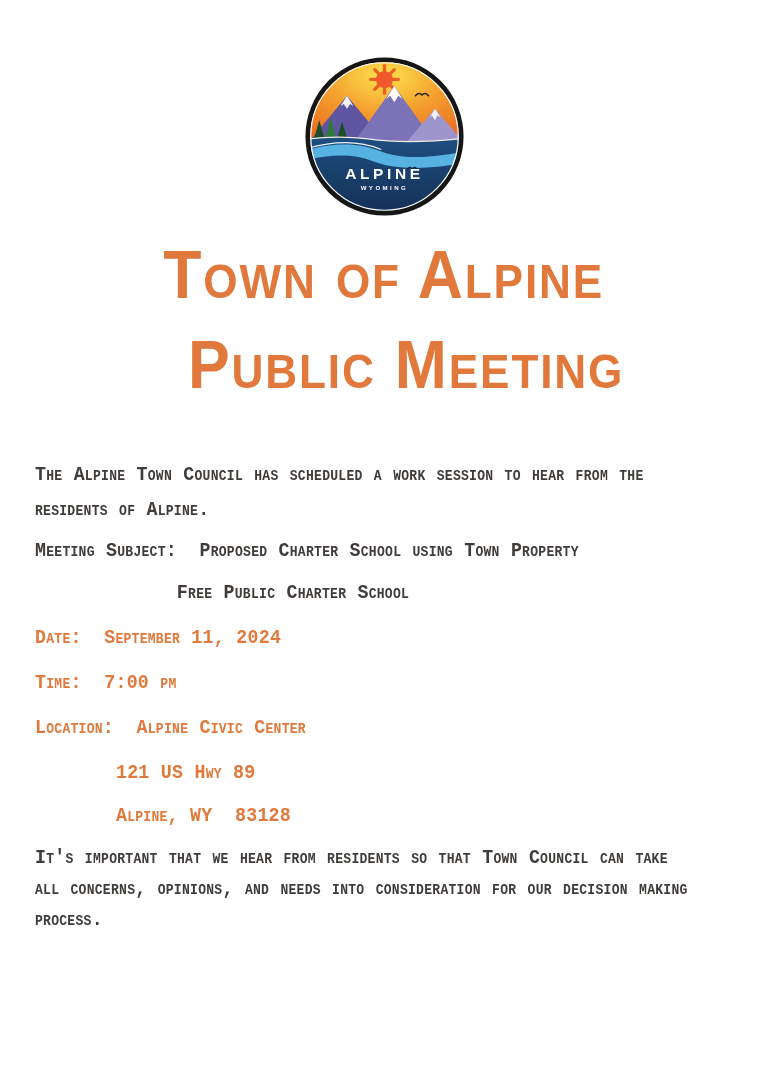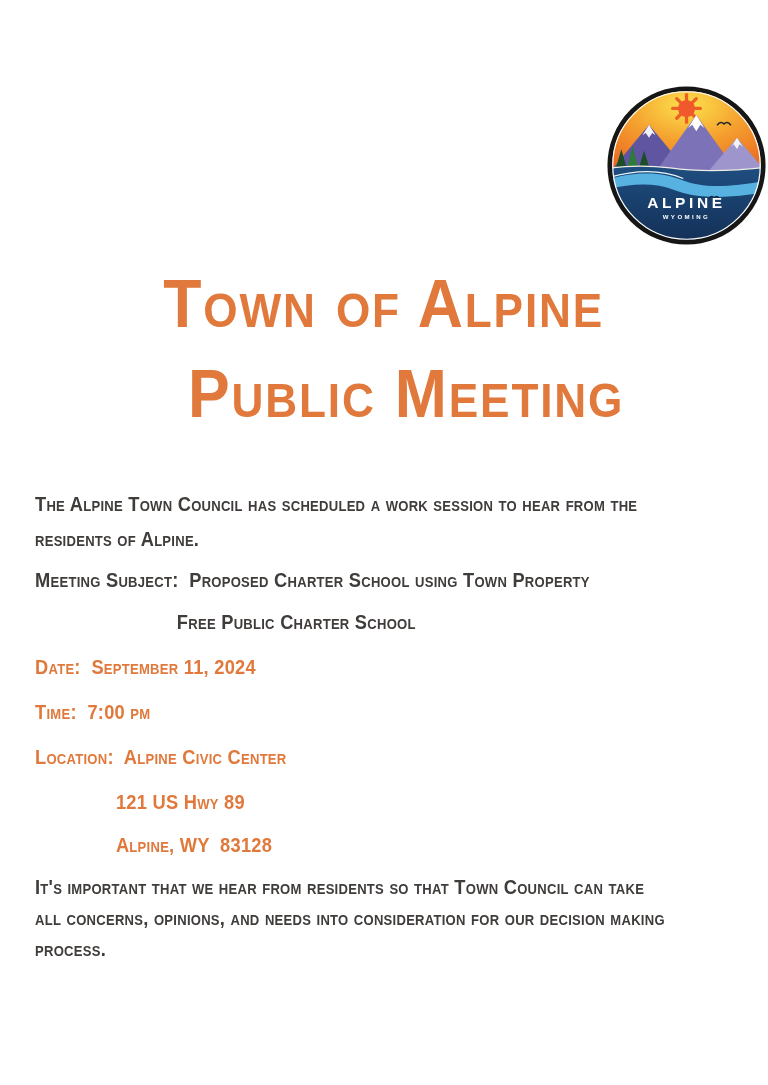--- a/index.html
+++ b/index.html
@@ -12,22 +12,21 @@
     position: relative;
     width: 768px;
     height: 1085px;
     background: #ffffff;
     font-family: "Liberation Sans", sans-serif;
     overflow: hidden;
   }
   .logo-wrap {
     padding-top: 55px;
     display: flex;
-    justify-content: flex-end;
-    margin-top: 29px;
+    justify-content: center;
   }
   .logo { width: 163px; height: 163px; display: block; }
 
   .title-block { text-align: center; }
   .title-line {
     color: var(--accent);
     font-weight: bold;
     font-variant: small-caps;
     font-size: 68px;
     letter-spacing: 2px;
@@ -41,20 +40,21 @@
   .t1 { margin-top: 27px; }
   .t2 { margin-top: 32px; margin-left: 44px; }
 
   .body-text {
     margin: 64px 0 0 35px;
     font-weight: bold;
     font-variant: small-caps;
     font-size: 21px;
     color: var(--text-dark);
     letter-spacing: 0.3px;
+    font-family: Liberation Mono, monospace;
   }
   .line {
     white-space: pre;
     line-height: 35px;
     transform: scaleX(0.87);
     transform-origin: 0 50%;
   }
   .accent { color: var(--accent); }
   .indent-subject { padding-left: 163px; }
   .indent-address { padding-left: 93px; }

